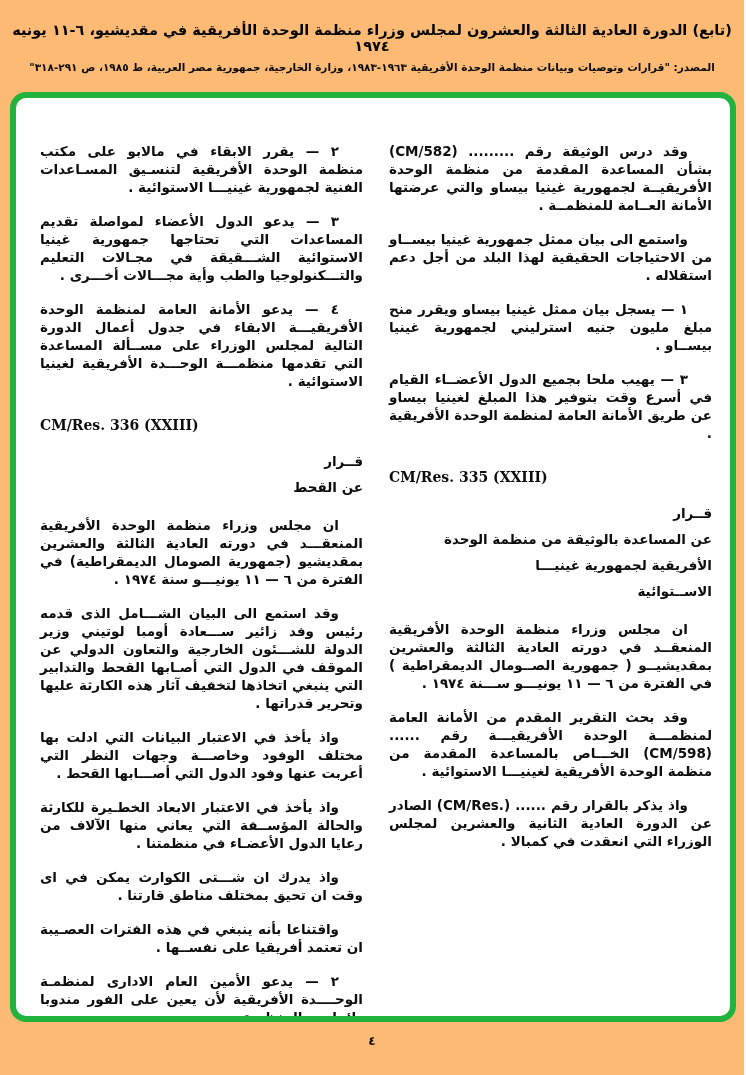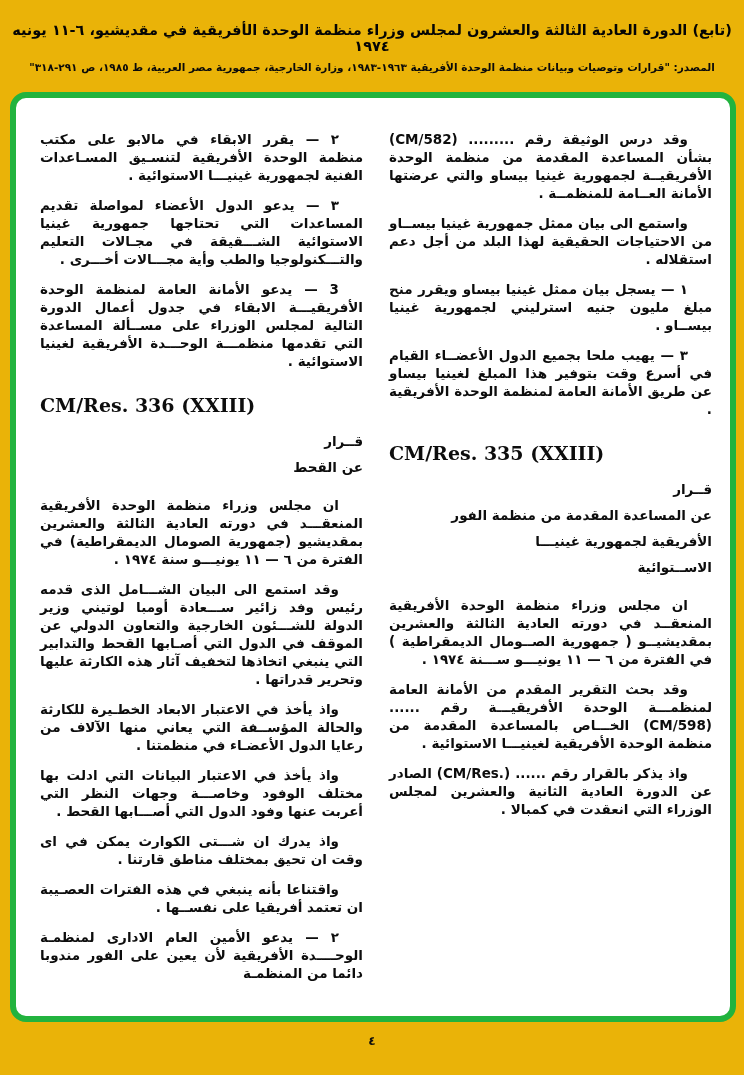--- a/index.html
+++ b/index.html
@@ -4,21 +4,21 @@
 <style>
   html, body {
     margin: 0;
     padding: 0;
     background: #ffffff;
   }
   .page {
     position: relative;
     width: 744px;
     height: 1075px;
-    background: #eab308;
+    background: #fdba74;
     font-family: "DejaVu Sans", sans-serif;
     color: #0d0d0d;
     overflow: hidden;
   }
   .header {
     position: absolute;
     top: 22px;
     left: 0;
     right: 0;
     text-align: center;
@@ -58,29 +58,29 @@
   }
   .col {
     flex: 1 1 0;
     min-width: 0;
     text-align: justify;
     font-size: 13.5px;
     font-weight: bold;
     line-height: 18px;
   }
   .col p {
-    margin: 4px 0 12px 0;
+    margin: 16px 0 12px 0;
     text-indent: 24px;
   }
   .cmref {
     direction: ltr;
     text-align: left;
     font-family: "DejaVu Serif", serif;
     font-weight: bold;
-    font-size: 19px;
+    font-size: 14px;
     margin: 26px 0 14px 0;
   }
   .res-title {
     text-align: right;
     font-weight: bold;
     margin: 6px 0 16px 0;
   }
   .res-title div {
     line-height: 26px;
   }
@@ -110,47 +110,47 @@
       <section class="col">
         <p>وقد درس الوثيقة رقم ......... ‎(CM/582)‎ بشأن المساعدة المقدمة من منظمة الوحدة الأفريقيــة لجمهورية غينيا بيساو والتي عرضتها الأمانة العــامة للمنظمــة .</p>
         <p>واستمع الى بيان ممثل جمهورية غينيا بيســاو من الاحتياجات الحقيقية لهذا البلد من أجل دعم استقلاله .</p>
         <p>١ — يسجل بيان ممثل غينيا بيساو ويقرر منح مبلغ مليون جنيه استرليني لجمهورية غينيا بيســاو .</p>
         <p>٣ — يهيب ملحا بجميع الدول الأعضــاء القيام في أسرع وقت بتوفير هذا المبلغ لغينيا بيساو عن طريق الأمانة العامة لمنظمة الوحدة الأفريقية .</p>
 
         <div class="cmref">CM/Res. 335 (XXIII)</div>
 
         <div class="res-title">
           <div>قــرار</div>
-          <div>عن المساعدة المقدمة من منظمة الفور</div>
+          <div>عن المساعدة بالوثيقة من منظمة الوحدة</div>
           <div>الأفريقية لجمهورية غينيـــا</div>
           <div>الاســتوائية</div>
         </div>
 
         <p>ان مجلس وزراء منظمة الوحدة الأفريقية المنعقــد في دورته العادية الثالثة والعشرين بمقديشيــو ( جمهورية الصــومال الديمقراطية ) في الفترة من ٦ — ١١ يونيـــو ســـنة ١٩٧٤ .</p>
         <p>وقد بحث التقرير المقدم من الأمانة العامة لمنظمـــة الوحدة الأفريقيـــة رقم ...... ‎(CM/598)‎ الخـــاص بالمساعدة المقدمة من منظمة الوحدة الأفريقية لغينيـــا الاستوائية .</p>
         <p>واذ يذكر بالقرار رقم ...... ‎(CM/Res.)‎ الصادر عن الدورة العادية الثانية والعشرين لمجلس الوزراء التي انعقدت في كمبالا .</p>
 
       </section>
 
       <section class="col">
         <p>٢ — يقرر الابقاء في مالابو على مكتب منظمة الوحدة الأفريقية لتنسـيق المسـاعدات الفنية لجمهورية غينيـــا الاستوائية .</p>
         <p>٣ — يدعو الدول الأعضاء لمواصلة تقديم المساعدات التي تحتاجها جمهورية غينيا الاستوائية الشـــقيقة في مجـالات التعليم والتـــكنولوجيا والطب وأية مجـــالات أخـــرى .</p>
-        <p>3 — يدعو الأمانة العامة لمنظمة الوحدة الأفريقيـــة الابقاء في جدول أعمال الدورة التالية لمجلس الوزراء على مســألة المساعدة التي تقدمها منظمـــة الوحـــدة الأفريقية لغينيا الاستوائية .</p>
+        <p>٤ — يدعو الأمانة العامة لمنظمة الوحدة الأفريقيـــة الابقاء في جدول أعمال الدورة التالية لمجلس الوزراء على مســألة المساعدة التي تقدمها منظمـــة الوحـــدة الأفريقية لغينيا الاستوائية .</p>
 
         <div class="cmref">CM/Res. 336 (XXIII)</div>
 
         <div class="res-title">
           <div>قــرار</div>
           <div>عن القحط</div>
         </div>
 
         <p>ان مجلس وزراء منظمة الوحدة الأفريقية المنعقـــد في دورته العادية الثالثة والعشرين بمقديشيو (جمهورية الصومال الديمقراطية) في الفترة من ٦ — ١١ يونيـــو سنة ١٩٧٤ .</p>
         <p>وقد استمع الى البيان الشـــامل الذى قدمه رئيس وفد زائير ســـعادة أومبا لوتيني وزير الدولة للشـــئون الخارجية والتعاون الدولي عن الموقف في الدول التي أصـابها القحط والتدابير التي ينبغي اتخاذها لتخفيف آثار هذه الكارثة عليها وتحرير قدراتها .</p>
+        <p>واذ يأخذ في الاعتبار البيانات التي ادلت بها مختلف الوفود وخاصـــة وجهات النظر التي أعربت عنها وفود الدول التي أصـــابها القحط .</p>
         <p>واذ يأخذ في الاعتبار الابعاد الخطـيرة للكارثة والحالة المؤســفة التي يعاني منها الآلاف من رعايا الدول الأعضـاء في منظمتنا .</p>
-        <p>واذ يأخذ في الاعتبار البيانات التي ادلت بها مختلف الوفود وخاصـــة وجهات النظر التي أعربت عنها وفود الدول التي أصـــابها القحط .</p>
         <p>واذ يدرك ان شـــتى الكوارث يمكن في اى وقت ان تحيق بمختلف مناطق قارتنا .</p>
         <p>واقتناعا بأنه ينبغي في هذه الفترات العصـيبة ان تعتمد أفريقيا على نفســها .</p>
         <p>٢ — يدعو الأمين العام الادارى لمنظمـة الوحــــدة الأفريقية لأن يعين على الفور مندوبا دائما من المنظمـة</p>
       </section>
 
     </div>
   </div>
 
   <div class="pageno">٤</div>
 

